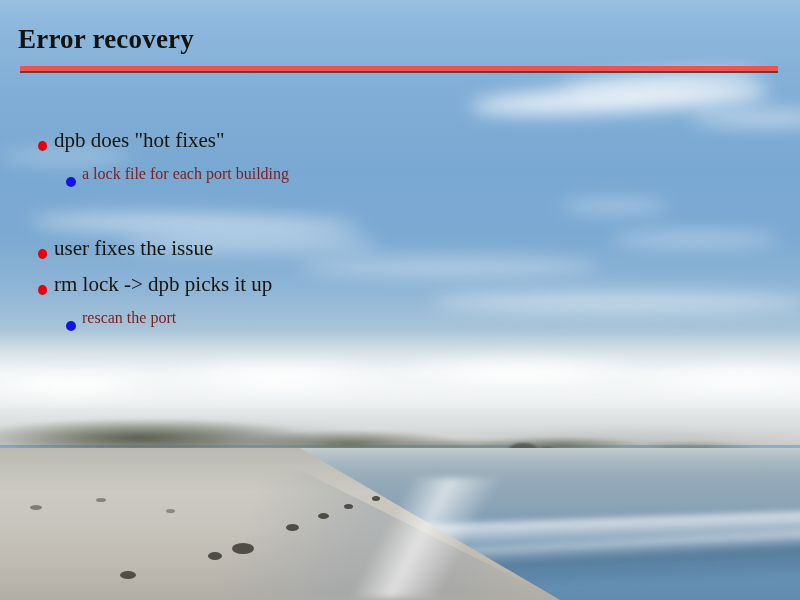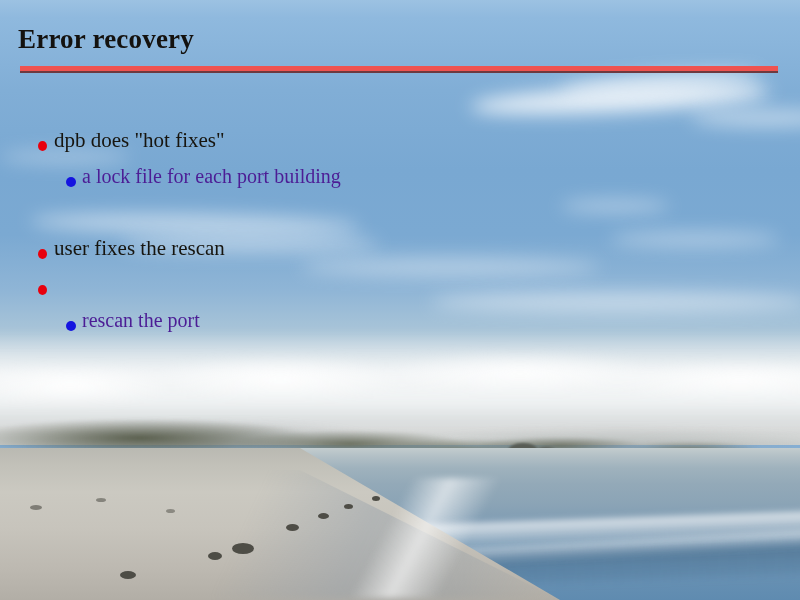--- a/index.html
+++ b/index.html
@@ -219,22 +219,22 @@
     left: 54px;
     top: 0;
     font-size: 21px;
     color: #17150f;
   }
   .lvl2 .dot { left: 66px; width: 10px; height: 10px; background: #1414e0; }
   .lvl2 .btext {
     position: absolute;
     left: 82px;
     top: 1px;
-    font-size: 20px;
-    color: #4c1d95;
+    font-size: 16px;
+    color: #7f1d1d;
   }
 </style>
 </head>
 <body>
 
 <div id="slide">
 
   <div class="photo-layer">
     <div class="sky"></div>
     <div class="cloud cl1"></div>
@@ -283,24 +283,25 @@
           <span class="dot"></span>
           <span class="btext">dpb does "hot fixes"</span>
         </div>
         <div class="bullet-row lvl2">
           <span class="dot"></span>
           <span class="btext">a lock file for each port building</span>
         </div>
         <div class="bullet-row spacer"></div>
         <div class="bullet-row lvl1">
           <span class="dot"></span>
-          <span class="btext">user fixes the rescan</span>
+          <span class="btext">user fixes the issue</span>
         </div>
         <div class="bullet-row lvl1">
           <span class="dot"></span>
+          <span class="btext">rm lock -&gt; dpb picks it up</span>
         </div>
         <div class="bullet-row lvl2">
           <span class="dot"></span>
           <span class="btext">rescan the port</span>
         </div>
       </div>
   </div>
 
 </div>
 

